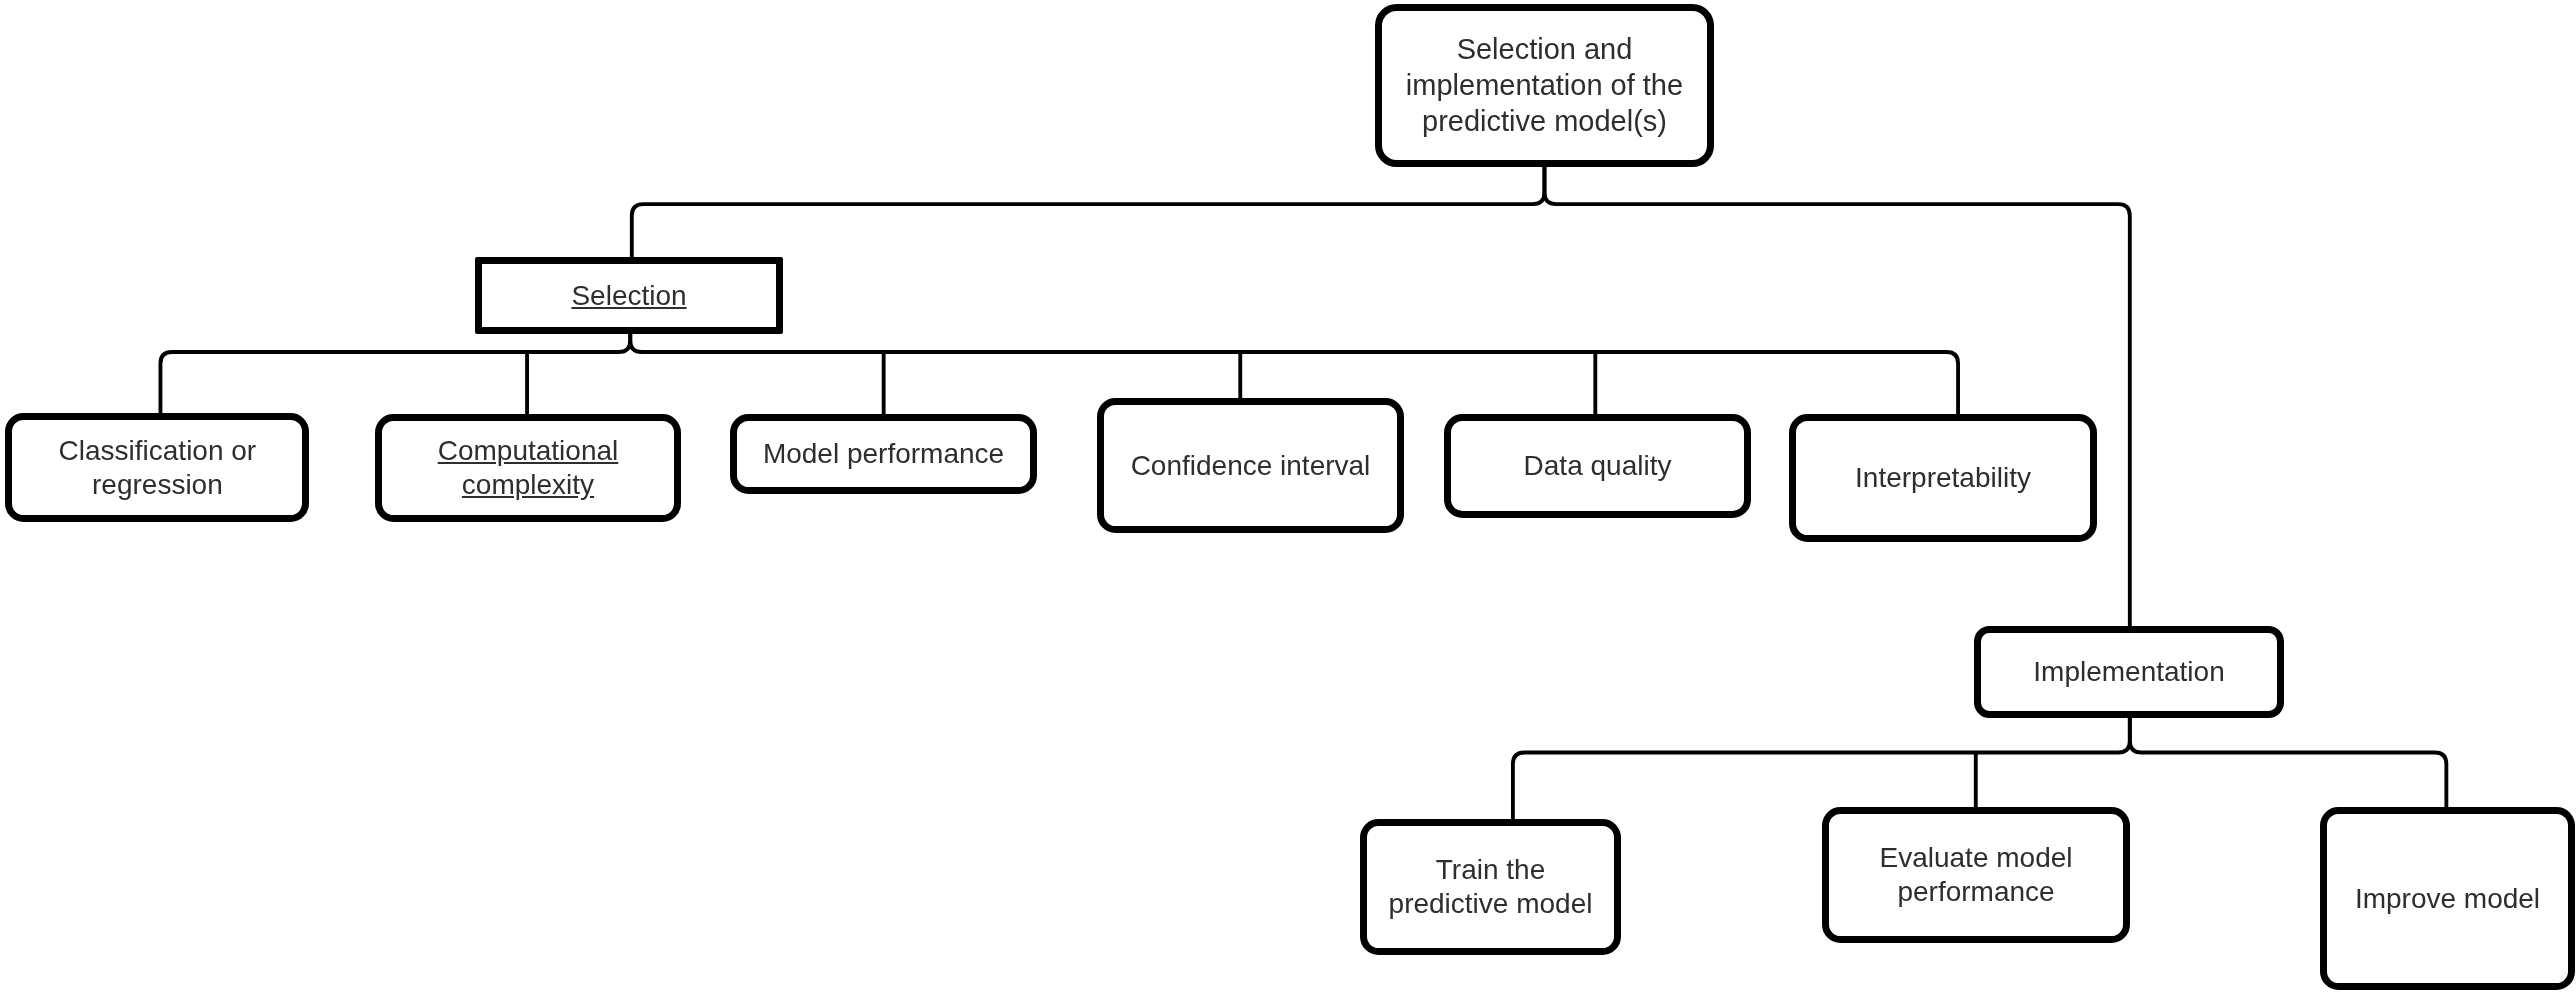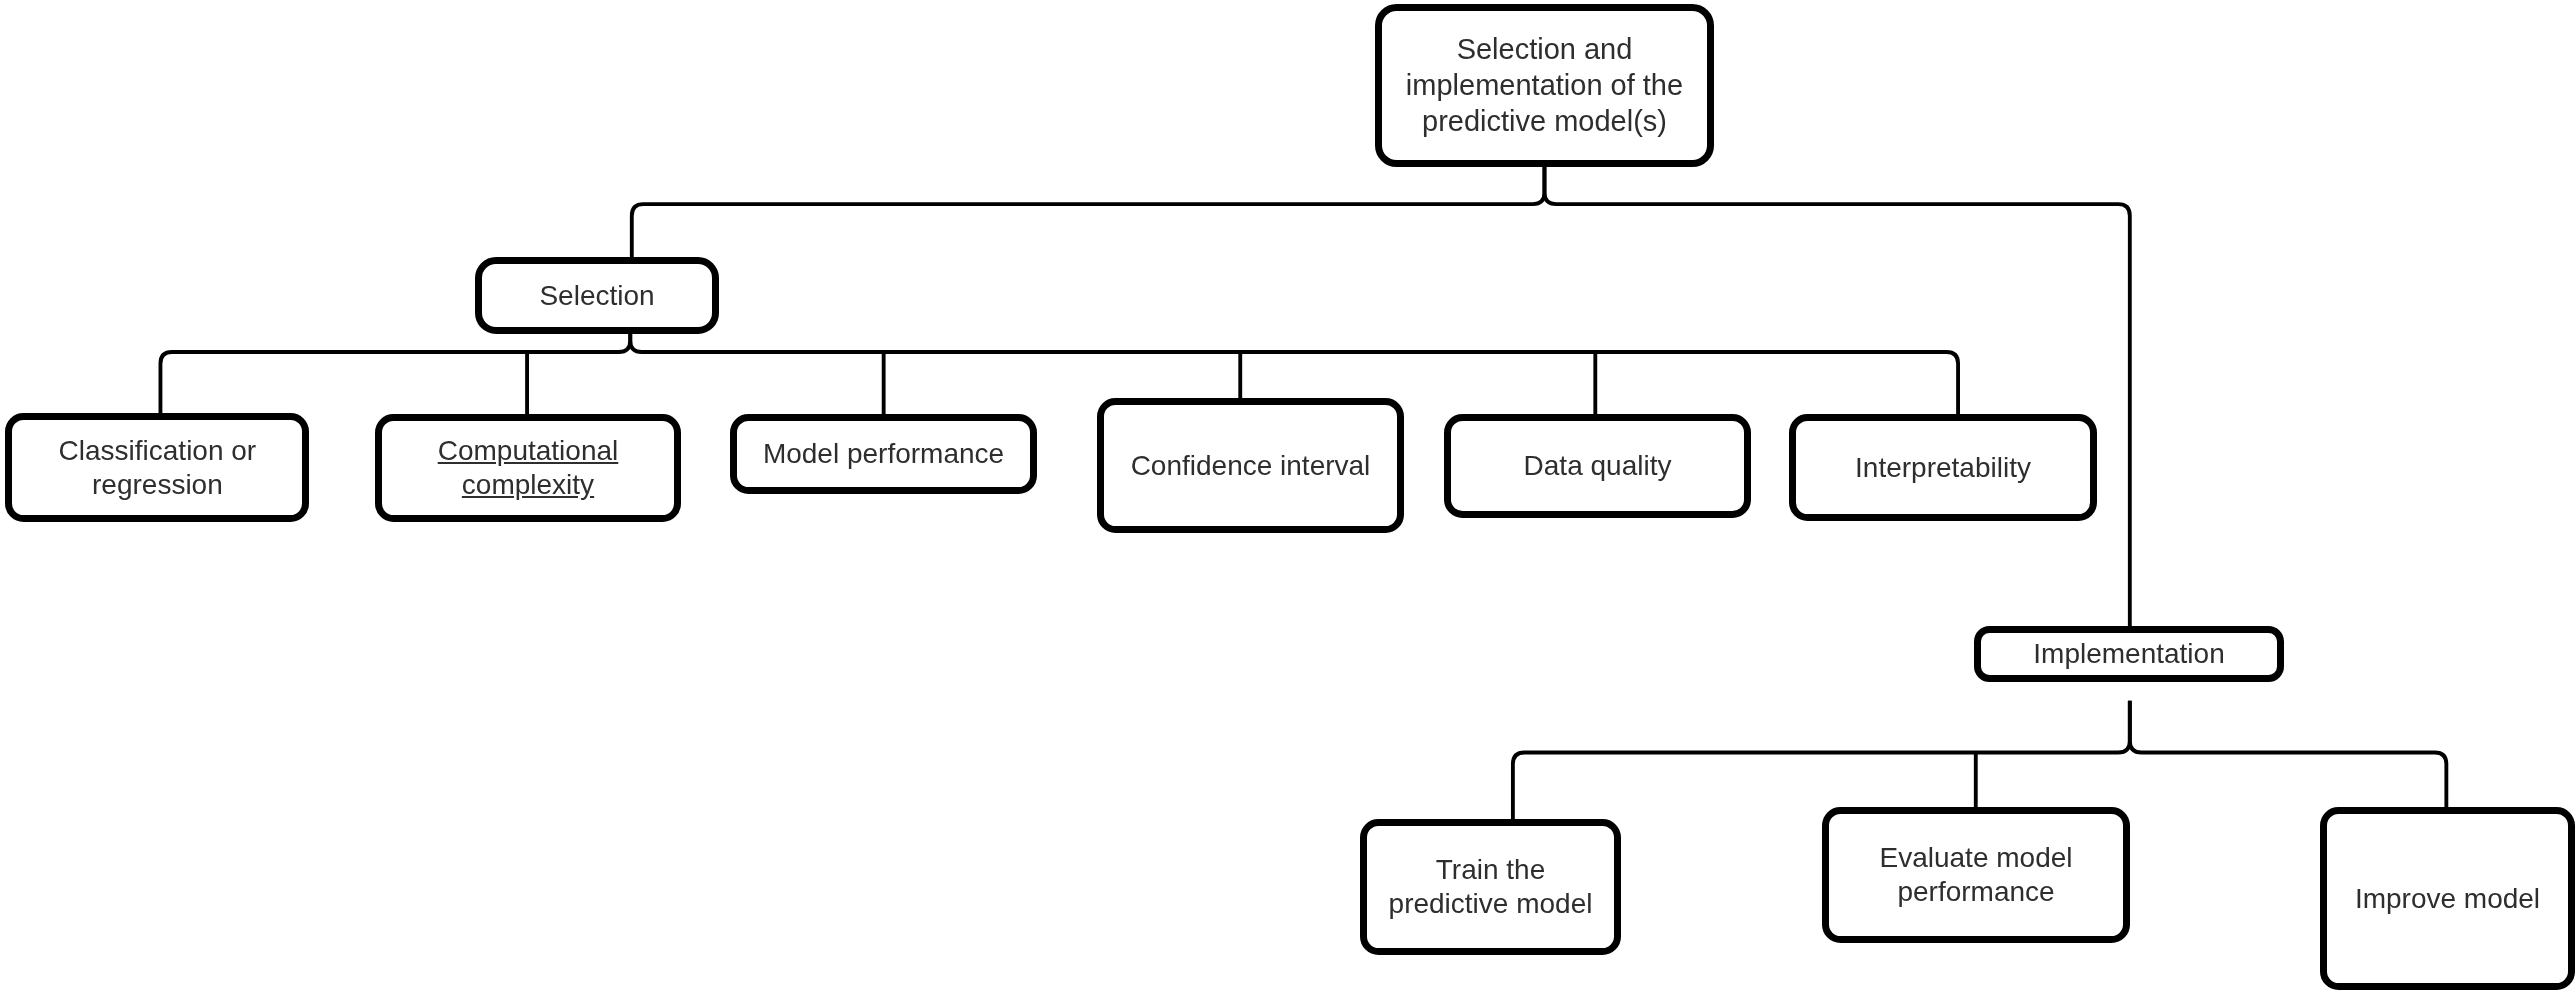--- a/index.html
+++ b/index.html
@@ -27,28 +27,28 @@
     border-radius:18.5px;
     display:flex;align-items:center;justify-content:center;
     text-align:center;
     color:var(--text);
     font-size:28px;line-height:34px;
     padding:0 15px;
   }
   .node .lbl{display:block;width:100%;}
   
   .n-root{left:1375px;top:3.9px;width:339px;height:163px;font-size:29px;line-height:36px;border-radius:21.6px;}
-  .n-selection{left:475px;top:257px;width:244px;height:77px;border-radius:21px;}
+  .n-selection{left:475px;top:257px;width:308px;height:77px;border-radius:2px;text-decoration:underline;}
   .n-classification{left:5.4px;top:413px;width:304px;height:109px;}
   .n-computational{left:375px;top:414px;width:306px;height:108px;text-decoration:underline;}
   .n-modelperf{left:730px;top:414px;width:307px;height:80px;}
   .n-confidence{left:1085px;top:398px;width:307px;height:135px;margin-left:12px;}
   .n-dataquality{left:1444px;top:414px;width:307px;height:104px;}
-  .n-interpret{left:1789px;top:414px;width:308px;height:107px;text-align:center;}
-  .n-implementation{left:1974px;top:626px;width:310px;height:56px;border-radius:15.4px;}
+  .n-interpret{left:1789px;top:414px;width:308px;height:128px;text-align:center;}
+  .n-implementation{left:1974px;top:626px;width:310px;height:92px;border-radius:15.4px;}
   .n-train{left:1360px;top:819px;width:261px;height:136px;}
   .n-evaluate{left:1822px;top:807px;width:308px;height:136px;}
   .n-improve{left:2320px;top:807px;width:255px;height:183px;}
 </style>
 </head>
 <body>
 
 <div class="canvas">
 
   <svg class="edges" viewBox="0 0 3344 1288" xmlns="http://www.w3.org/2000/svg" aria-hidden="true">

